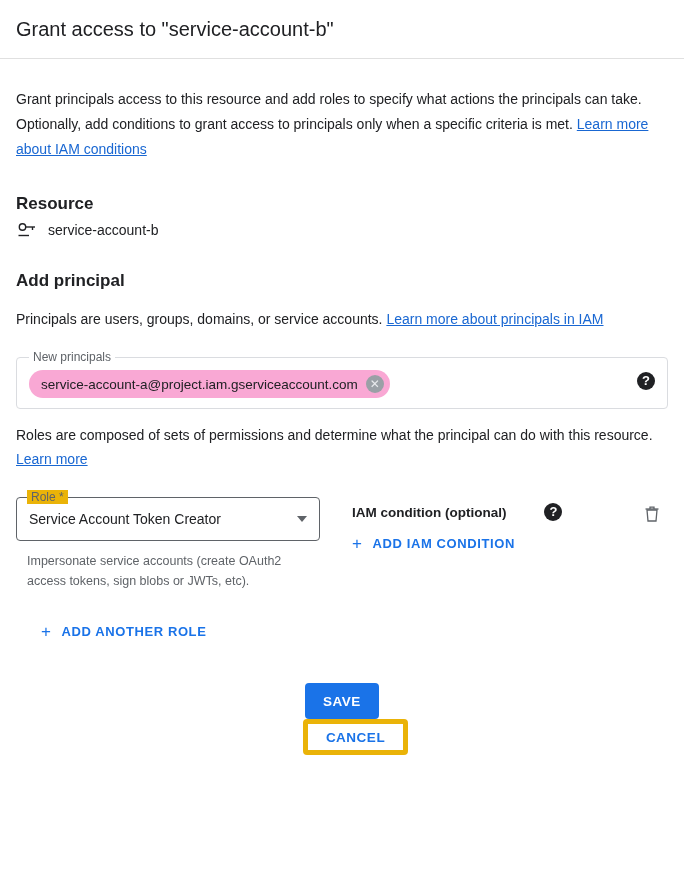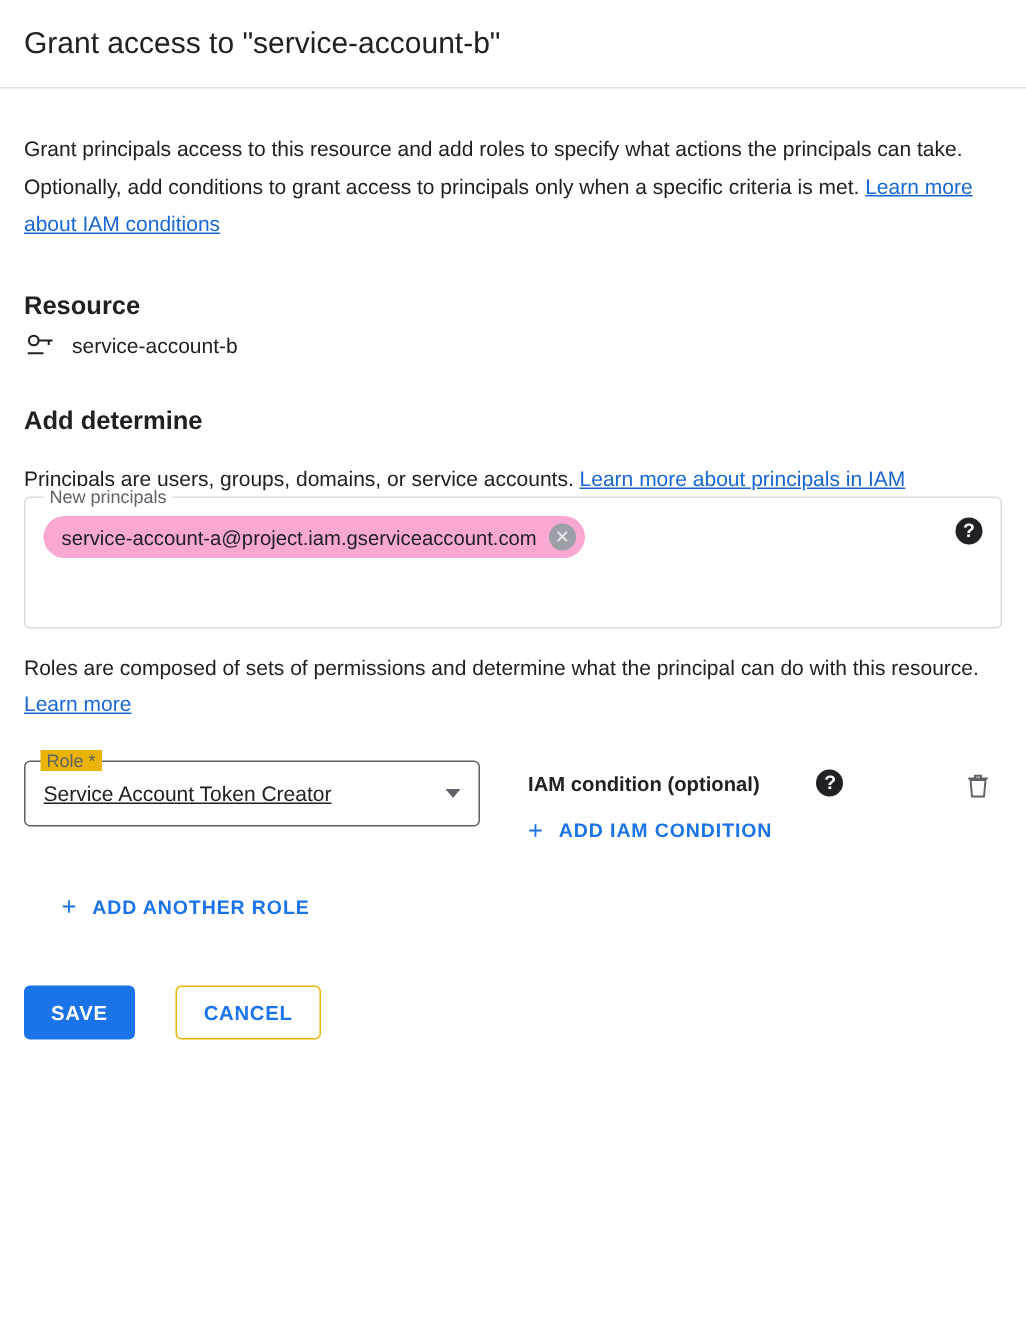--- a/index.html
+++ b/index.html
@@ -69,23 +69,24 @@
   }
   .desc {
     font-size: 14px;
     line-height: 24px;
     margin-top: 14px;
     max-width: 640px;
   }
   
   .field-outline {
     position: relative;
+    margin-top: 26px;
     border: 1px solid #dadce0;
     border-radius: 4px;
-    height: 88px;
+    height: 52px;
     padding: 12px;
     display: flex;
     align-items: flex-start;
   }
   .field-label {
     position: absolute;
     top: -8px;
     left: 12px;
     background: #ffffff;
     padding: 0 4px;
@@ -167,21 +168,20 @@
     color: #5f6368;
     line-height: 14px;
   }
   .select-value {
     font-size: 14px;
     color: #202124;
     flex: 1 1 auto;
     white-space: nowrap;
     overflow: hidden;
     text-overflow: ellipsis;
-    text-decoration: underline;
   }
   .caret {
     width: 0;
     height: 0;
     border-left: 5px solid transparent;
     border-right: 5px solid transparent;
     border-top: 6px solid #5f6368;
     margin-left: 8px;
     flex: 0 0 auto;
   }
@@ -244,38 +244,39 @@
     font-size: 13px;
     font-weight: bold;
     letter-spacing: 0.6px;
     cursor: pointer;
   }
   .actions {
     display: flex;
     align-items: center;
     margin-top: 42px;
     padding-bottom: 18px;
+    flex-direction: column;
   }
   .btn-primary {
     background: #1a73e8;
     color: #fff;
     border: none;
     border-radius: 4px;
     height: 36px;
     padding: 0 18px;
     font-size: 13.5px;
     font-weight: bold;
     letter-spacing: 0.5px;
     cursor: pointer;
     font-family: "Liberation Sans", sans-serif;
   }
   .btn-outline {
     background: #fff;
     color: #1a73e8;
-    border: 1px solid #eab308;
+    border: 5px solid #eab308;
     border-radius: 4px;
     height: 36px;
     padding: 0 18px;
     margin-left: 27px;
     font-size: 13.5px;
     font-weight: bold;
     letter-spacing: 0.5px;
     cursor: pointer;
     font-family: "Liberation Sans", sans-serif;
   }
@@ -303,21 +304,21 @@
         <svg width="20" height="16" viewBox="0 0 20 16" aria-hidden="true">
           <circle cx="5.5" cy="5" r="3.2" fill="none" stroke="#202124" stroke-width="1.4"></circle>
           <path d="M8.7 5 H18" stroke="#202124" stroke-width="1.4" fill="none"></path>
           <path d="M15.5 5 V8" stroke="#202124" stroke-width="1.4" fill="none"></path>
           <path d="M1.5 13.5 H12" stroke="#202124" stroke-width="1.4" fill="none"></path>
         </svg>
       </span>
       <span>service-account-b</span>
     </div>
 
-    <h2 class="section">Add determine</h2>
+    <h2 class="section">Add principal</h2>
 
     <div class="desc">
       <span>Principals are users, groups, domains, or service accounts.</span>
       <a class="link">Learn more about principals in IAM</a>
     </div>
 
     <div class="field-outline">
       <span class="field-label">New principals</span>
       <span class="chip">
         <span>service-account-a@project.iam.gserviceaccount.com</span>
@@ -335,20 +336,21 @@
     </div>
 
     <div class="roles-row">
 
       <div class="role-col">
         <div class="select-outline">
           <span class="select-label">Role *</span>
           <span class="select-value">Service Account Token Creator</span>
           <span class="caret"></span>
         </div>
+        <div class="role-help">Impersonate service accounts (create OAuth2 access tokens, sign blobs or JWTs, etc).</div>
       </div>
 
       <div class="cond-col">
         <div class="cond-title-row">
           <span>IAM condition (optional)</span>
           <span class="help-icon">?</span>
         </div>
         <div class="add-cond">
           <span class="plus">+</span>
           <span>ADD IAM CONDITION</span>

